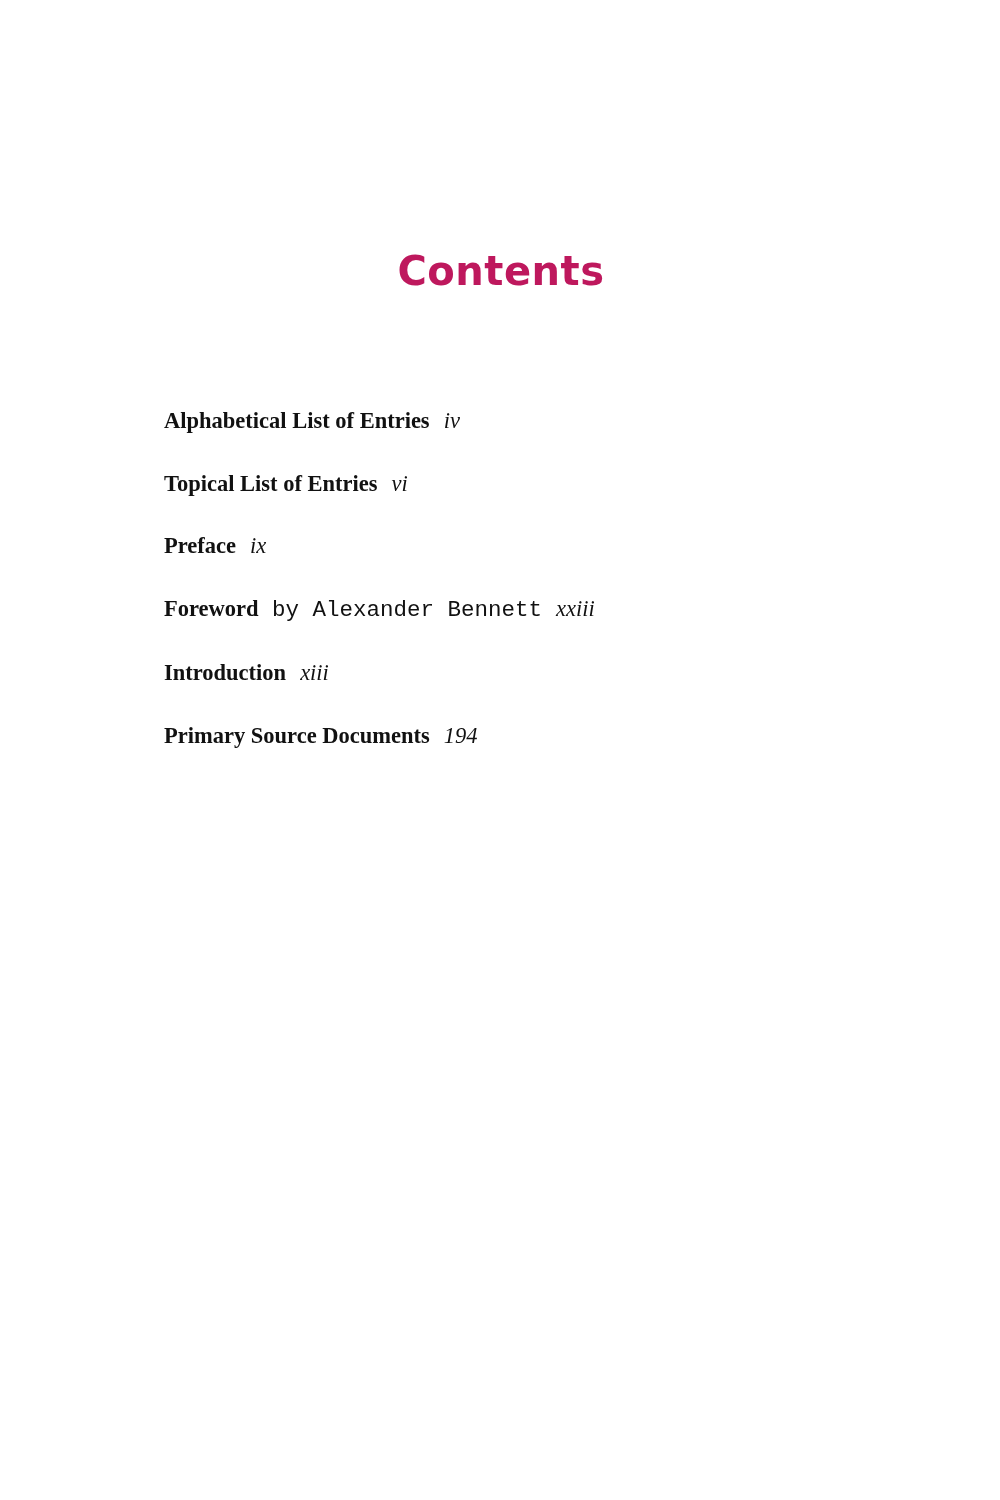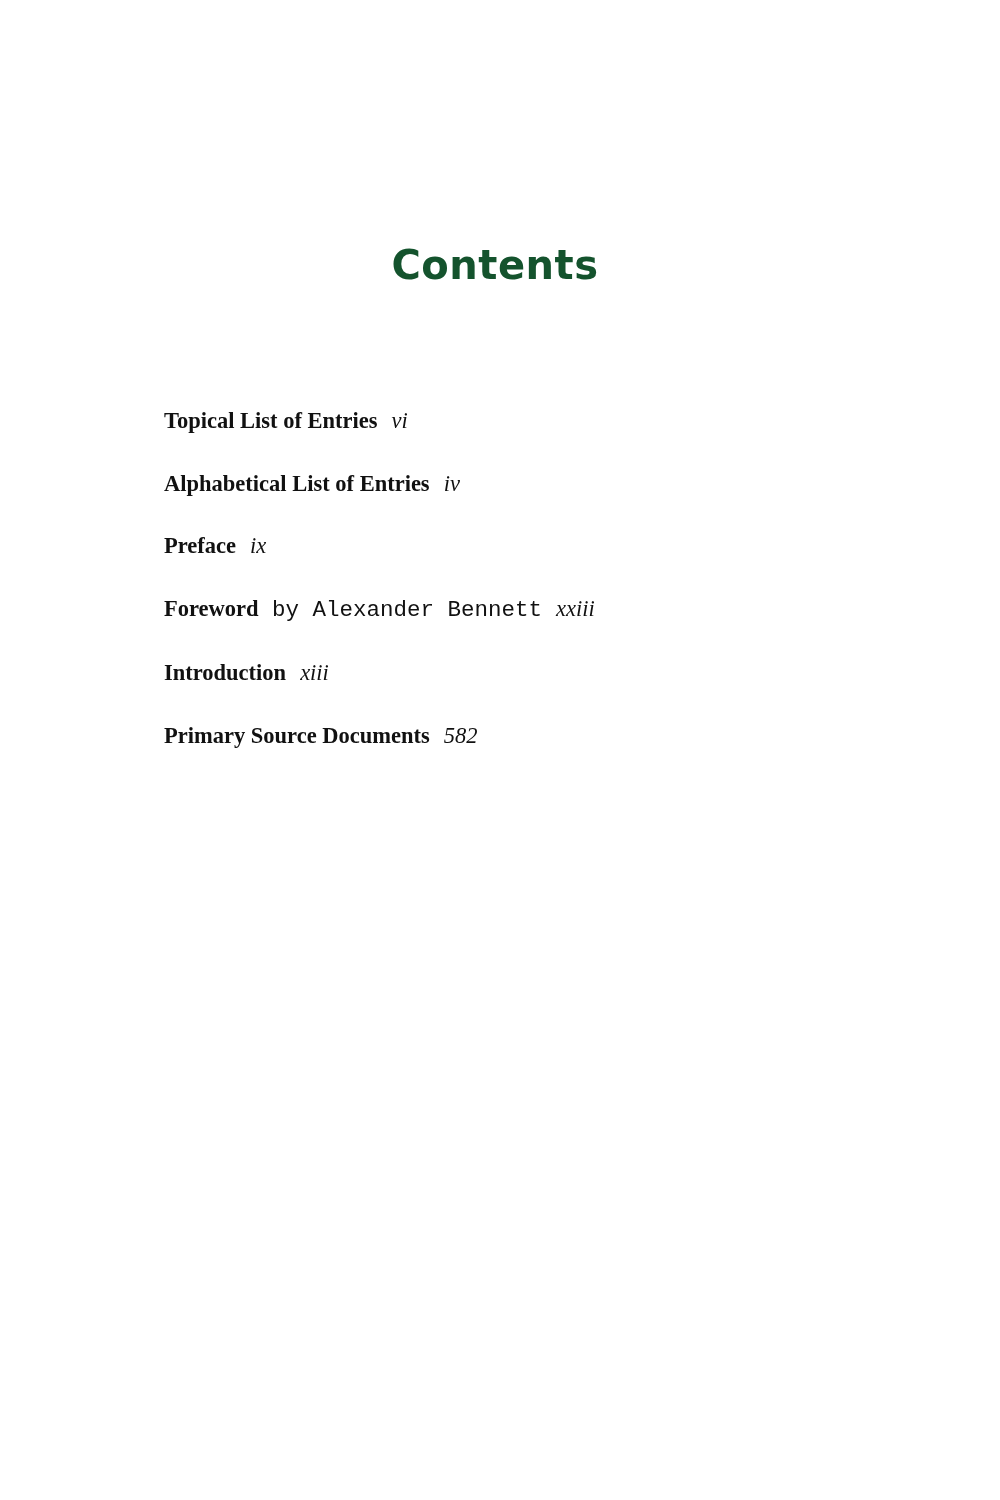--- a/index.html
+++ b/index.html
@@ -18,22 +18,22 @@
       position: absolute;
       top: 234px;
       left: 0;
       width: 980px;
       text-align: center;
       font-family: "DejaVu Sans", sans-serif;
       font-weight: bold;
       font-size: 40px;
       letter-spacing: 0.5px;
       line-height: 52px;
-      margin: 5px;
-      color: #14532d;
+      margin: 11px;
+      color: #be185d;
     }
     .toc {
       position: absolute;
       left: 164px;
       top: 405px;
       width: 670px;
       margin: 0;
       padding: 0;
       list-style: none;
       font-family: "Liberation Serif", serif;
@@ -57,30 +57,30 @@
       margin-left: 14px;
     }
   </style>
 </head>
 <body>
 
 <h1 class="page-title">Contents</h1>
 
 <ul class="toc">
   <li class="toc-entry">
-    <span class="title">Topical List of Entries</span><span class="page">vi</span>
+    <span class="title">Alphabetical List of Entries</span><span class="page">iv</span>
   </li>
   <li class="toc-entry">
-    <span class="title">Alphabetical List of Entries</span><span class="page">iv</span>
+    <span class="title">Topical List of Entries</span><span class="page">vi</span>
   </li>
   <li class="toc-entry">
     <span class="title">Preface</span><span class="page">ix</span>
   </li>
   <li class="toc-entry">
     <span class="title">Foreword</span><span class="byline"> by Alexander Bennett</span><span class="page">xxiii</span>
   </li>
   <li class="toc-entry">
     <span class="title">Introduction</span><span class="page">xiii</span>
   </li>
   <li class="toc-entry">
-    <span class="title">Primary Source Documents</span><span class="page">582</span>
+    <span class="title">Primary Source Documents</span><span class="page">194</span>
   </li>
 </ul>
 
 </body></html>

